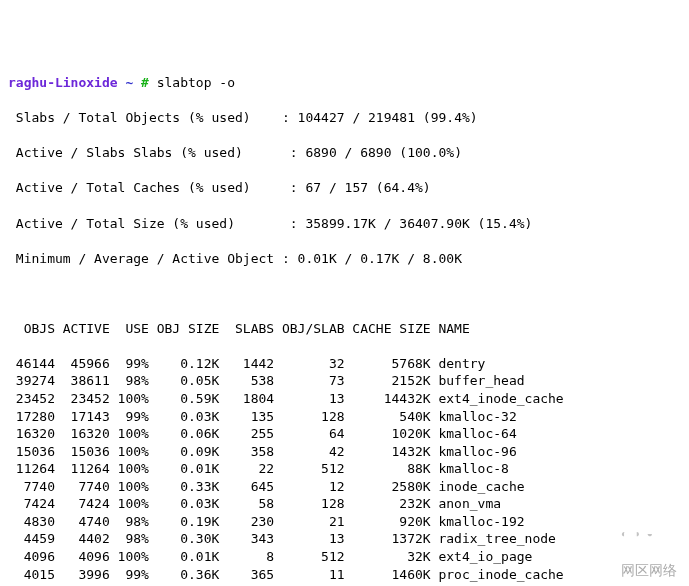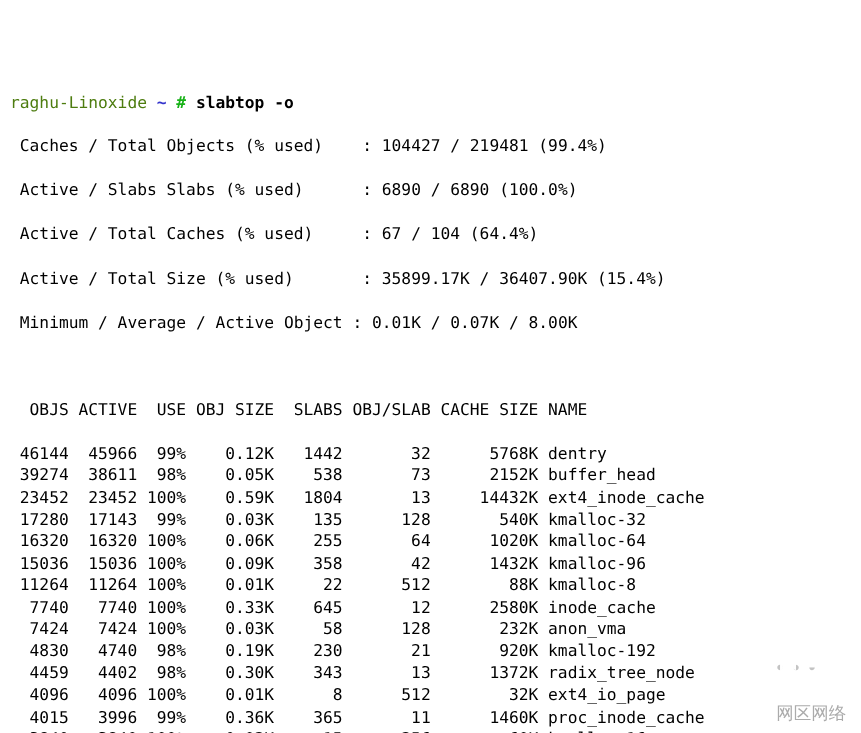--- a/index.html
+++ b/index.html
@@ -7,24 +7,24 @@
       font-size: 13px;
       line-height: 1.35;
       background: #ffffff;
       color: #000000;
       margin: 0;
       padding: 4px 8px;
       white-space: pre;
       width: 689px;
       box-sizing: border-box;
     }
-    .prompt-host { color: #4d7c0f; font-weight: normal; }
+    .prompt-host { color: #6d28d9; font-weight: bold; }
     .prompt-path { color: #3333cc; font-weight: bold; }
     .prompt-hash { color: #18b218; font-weight: bold; }
-    .cmd { color: #000; font-weight: bold; }
+    .cmd { color: #000; }
     .row { display: block; }
     .watermark {
       position: absolute;
       right: 12px;
       bottom: 6px;
       font-size: 14px;
       color: #888;
       font-family: sans-serif;
       opacity: 0.7;
     }
@@ -33,25 +33,25 @@
       color: #aaa;
       letter-spacing: 2px;
     }
   </style>
 </head>
 <body>
 
 
 
 <span class="row"><span class="prompt-host">raghu-Linoxide</span> <span class="prompt-path">~</span> <span class="prompt-hash">#</span> <span class="cmd">slabtop -o</span></span>
-<span class="row"><span> Caches / Total Objects (% used)    : </span><span>104427 / 219481 (99.4%)</span></span>
+<span class="row"><span> Slabs / Total Objects (% used)    : </span><span>104427 / 219481 (99.4%)</span></span>
 <span class="row"><span> Active / Slabs Slabs (% used)      : </span><span>6890 / 6890 (100.0%)</span></span>
-<span class="row"><span> Active / Total Caches (% used)     : </span><span>67 / 104 (64.4%)</span></span>
+<span class="row"><span> Active / Total Caches (% used)     : </span><span>67 / 157 (64.4%)</span></span>
 <span class="row"><span> Active / Total Size (% used)       : </span><span>35899.17K / 36407.90K (15.4%)</span></span>
-<span class="row"><span> Minimum / Average / Active Object : </span><span>0.01K / 0.07K / 8.00K</span></span>
+<span class="row"><span> Minimum / Average / Active Object : </span><span>0.01K / 0.17K / 8.00K</span></span>
 <span class="row"> </span>
 <span class="row">  OBJS ACTIVE  USE OBJ SIZE  SLABS OBJ/SLAB CACHE SIZE NAME</span>
 <div id="table-body"> 46144  45966  99%    0.12K   1442       32      5768K dentry
  39274  38611  98%    0.05K    538       73      2152K buffer_head
  23452  23452 100%    0.59K   1804       13     14432K ext4_inode_cache
  17280  17143  99%    0.03K    135      128       540K kmalloc-32
  16320  16320 100%    0.06K    255       64      1020K kmalloc-64
  15036  15036 100%    0.09K    358       42      1432K kmalloc-96
  11264  11264 100%    0.01K     22      512        88K kmalloc-8
   7740   7740 100%    0.33K    645       12      2580K inode_cache

